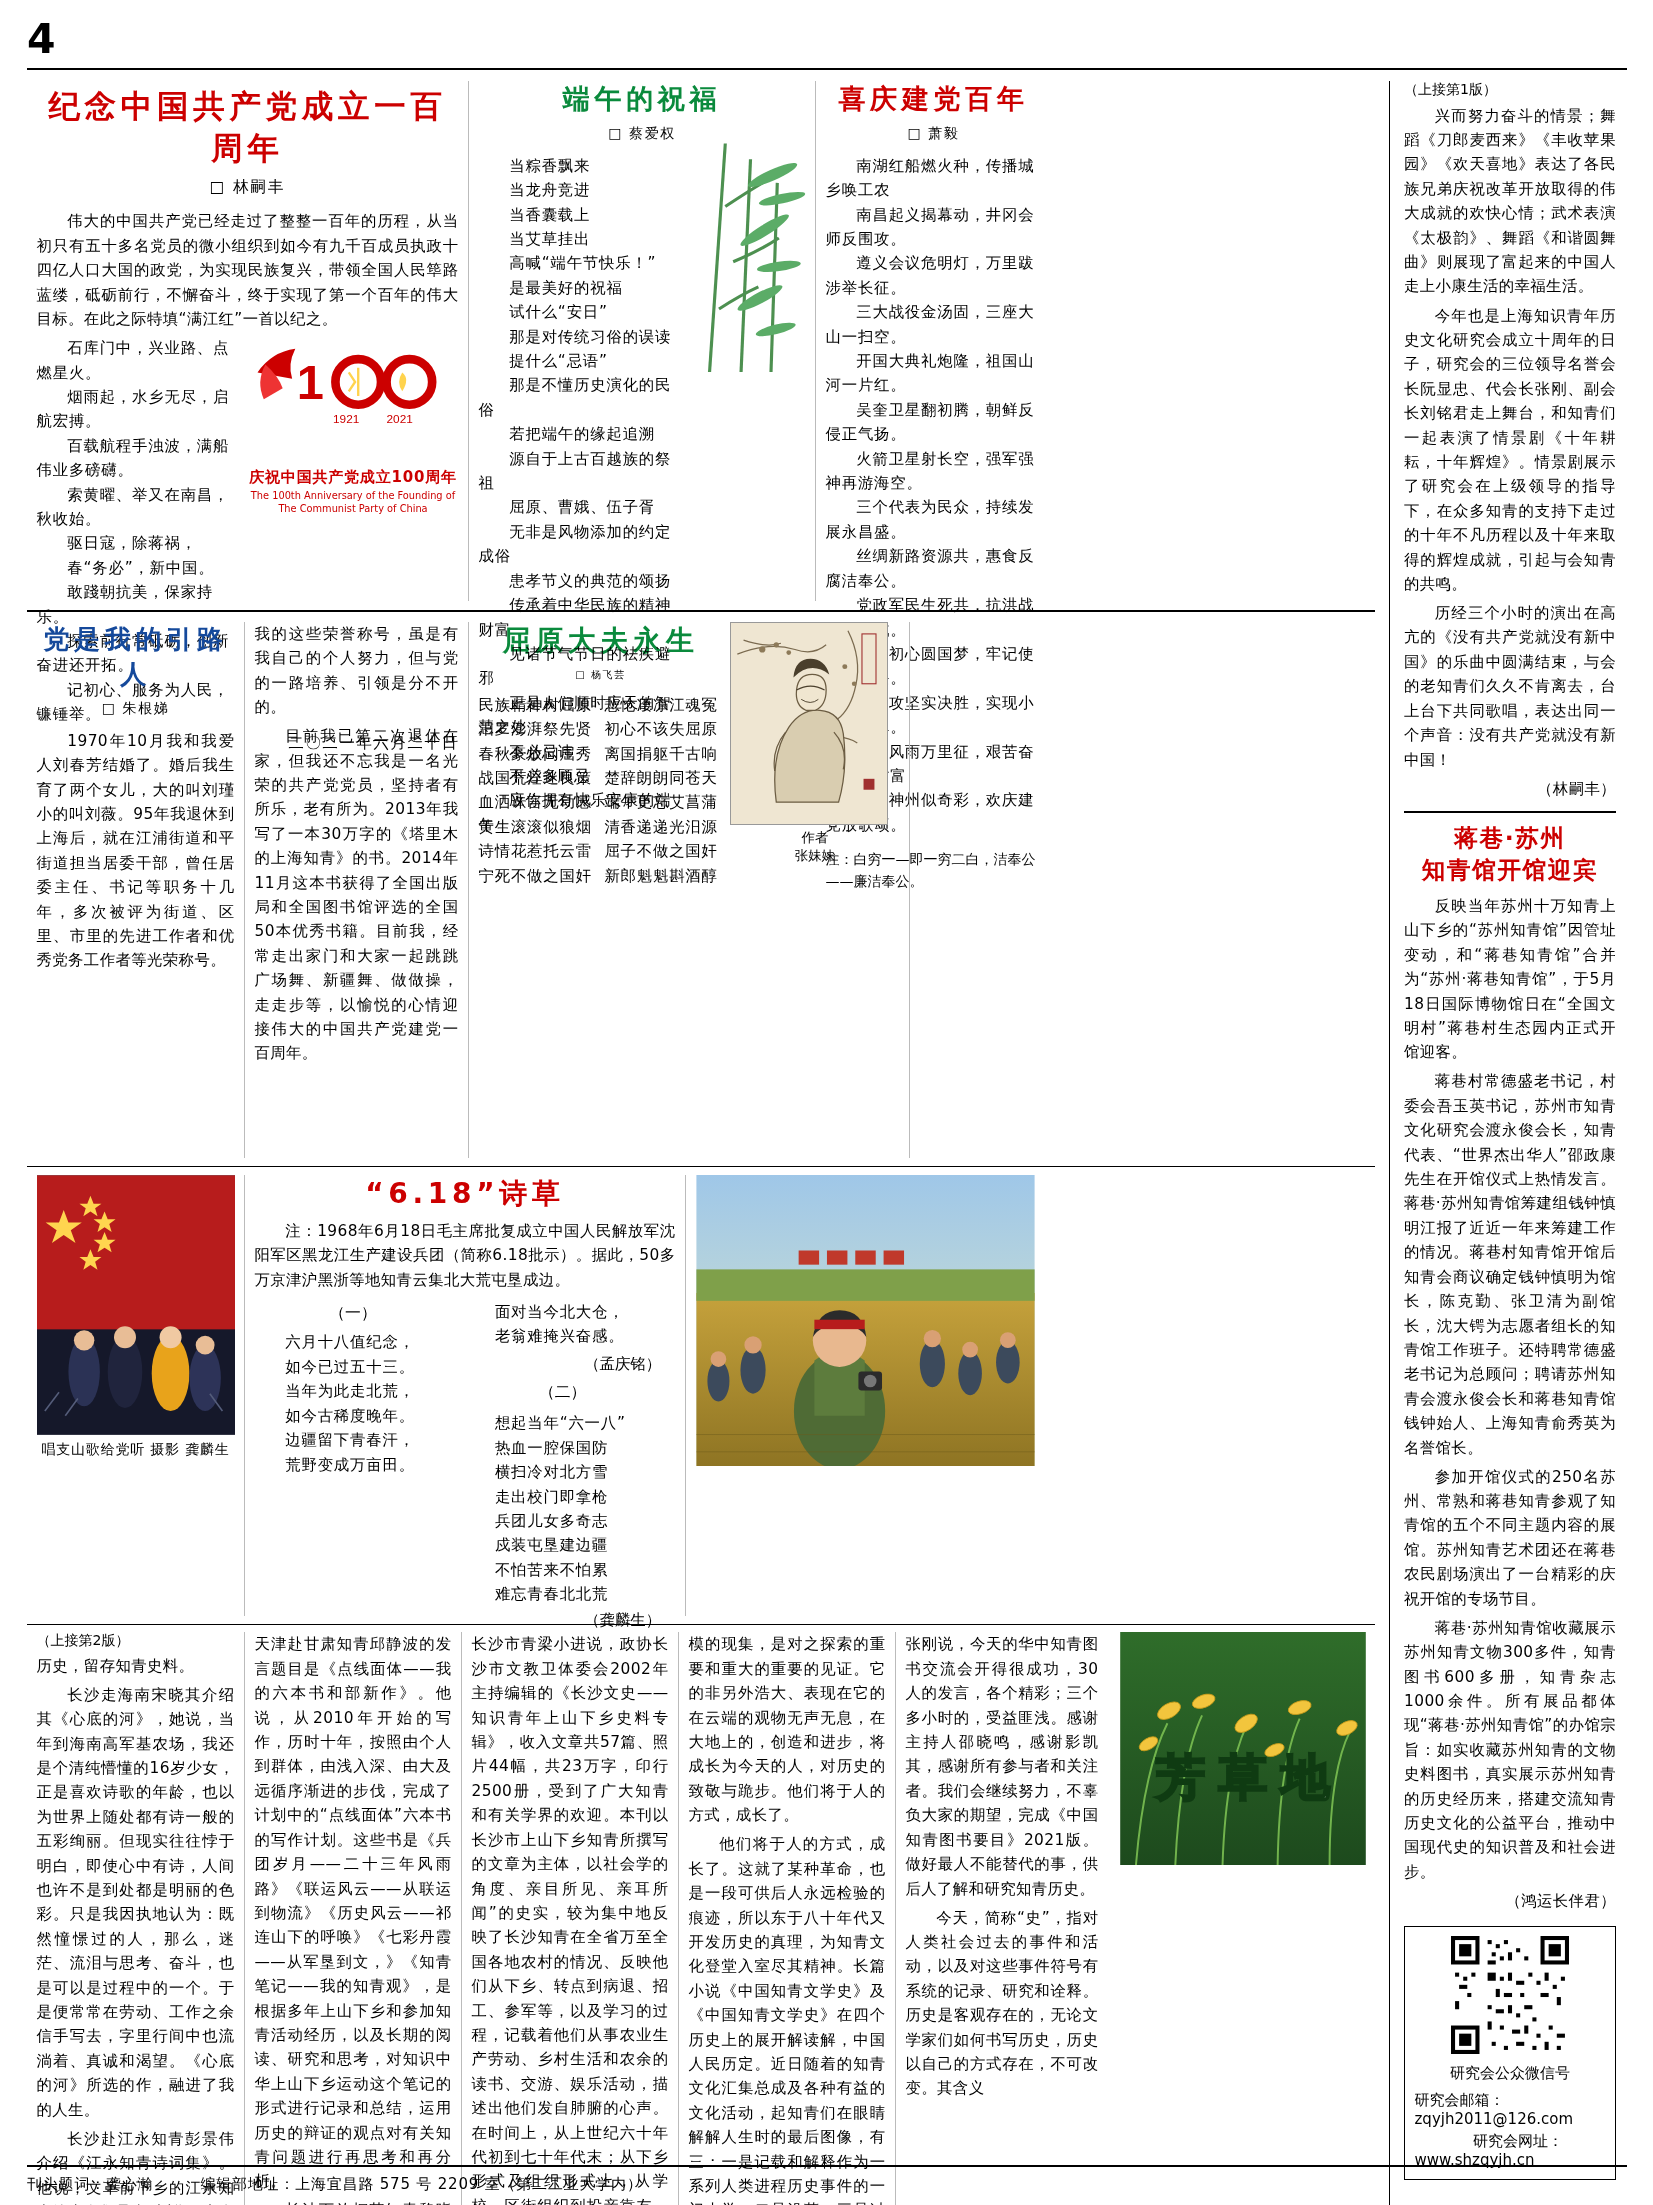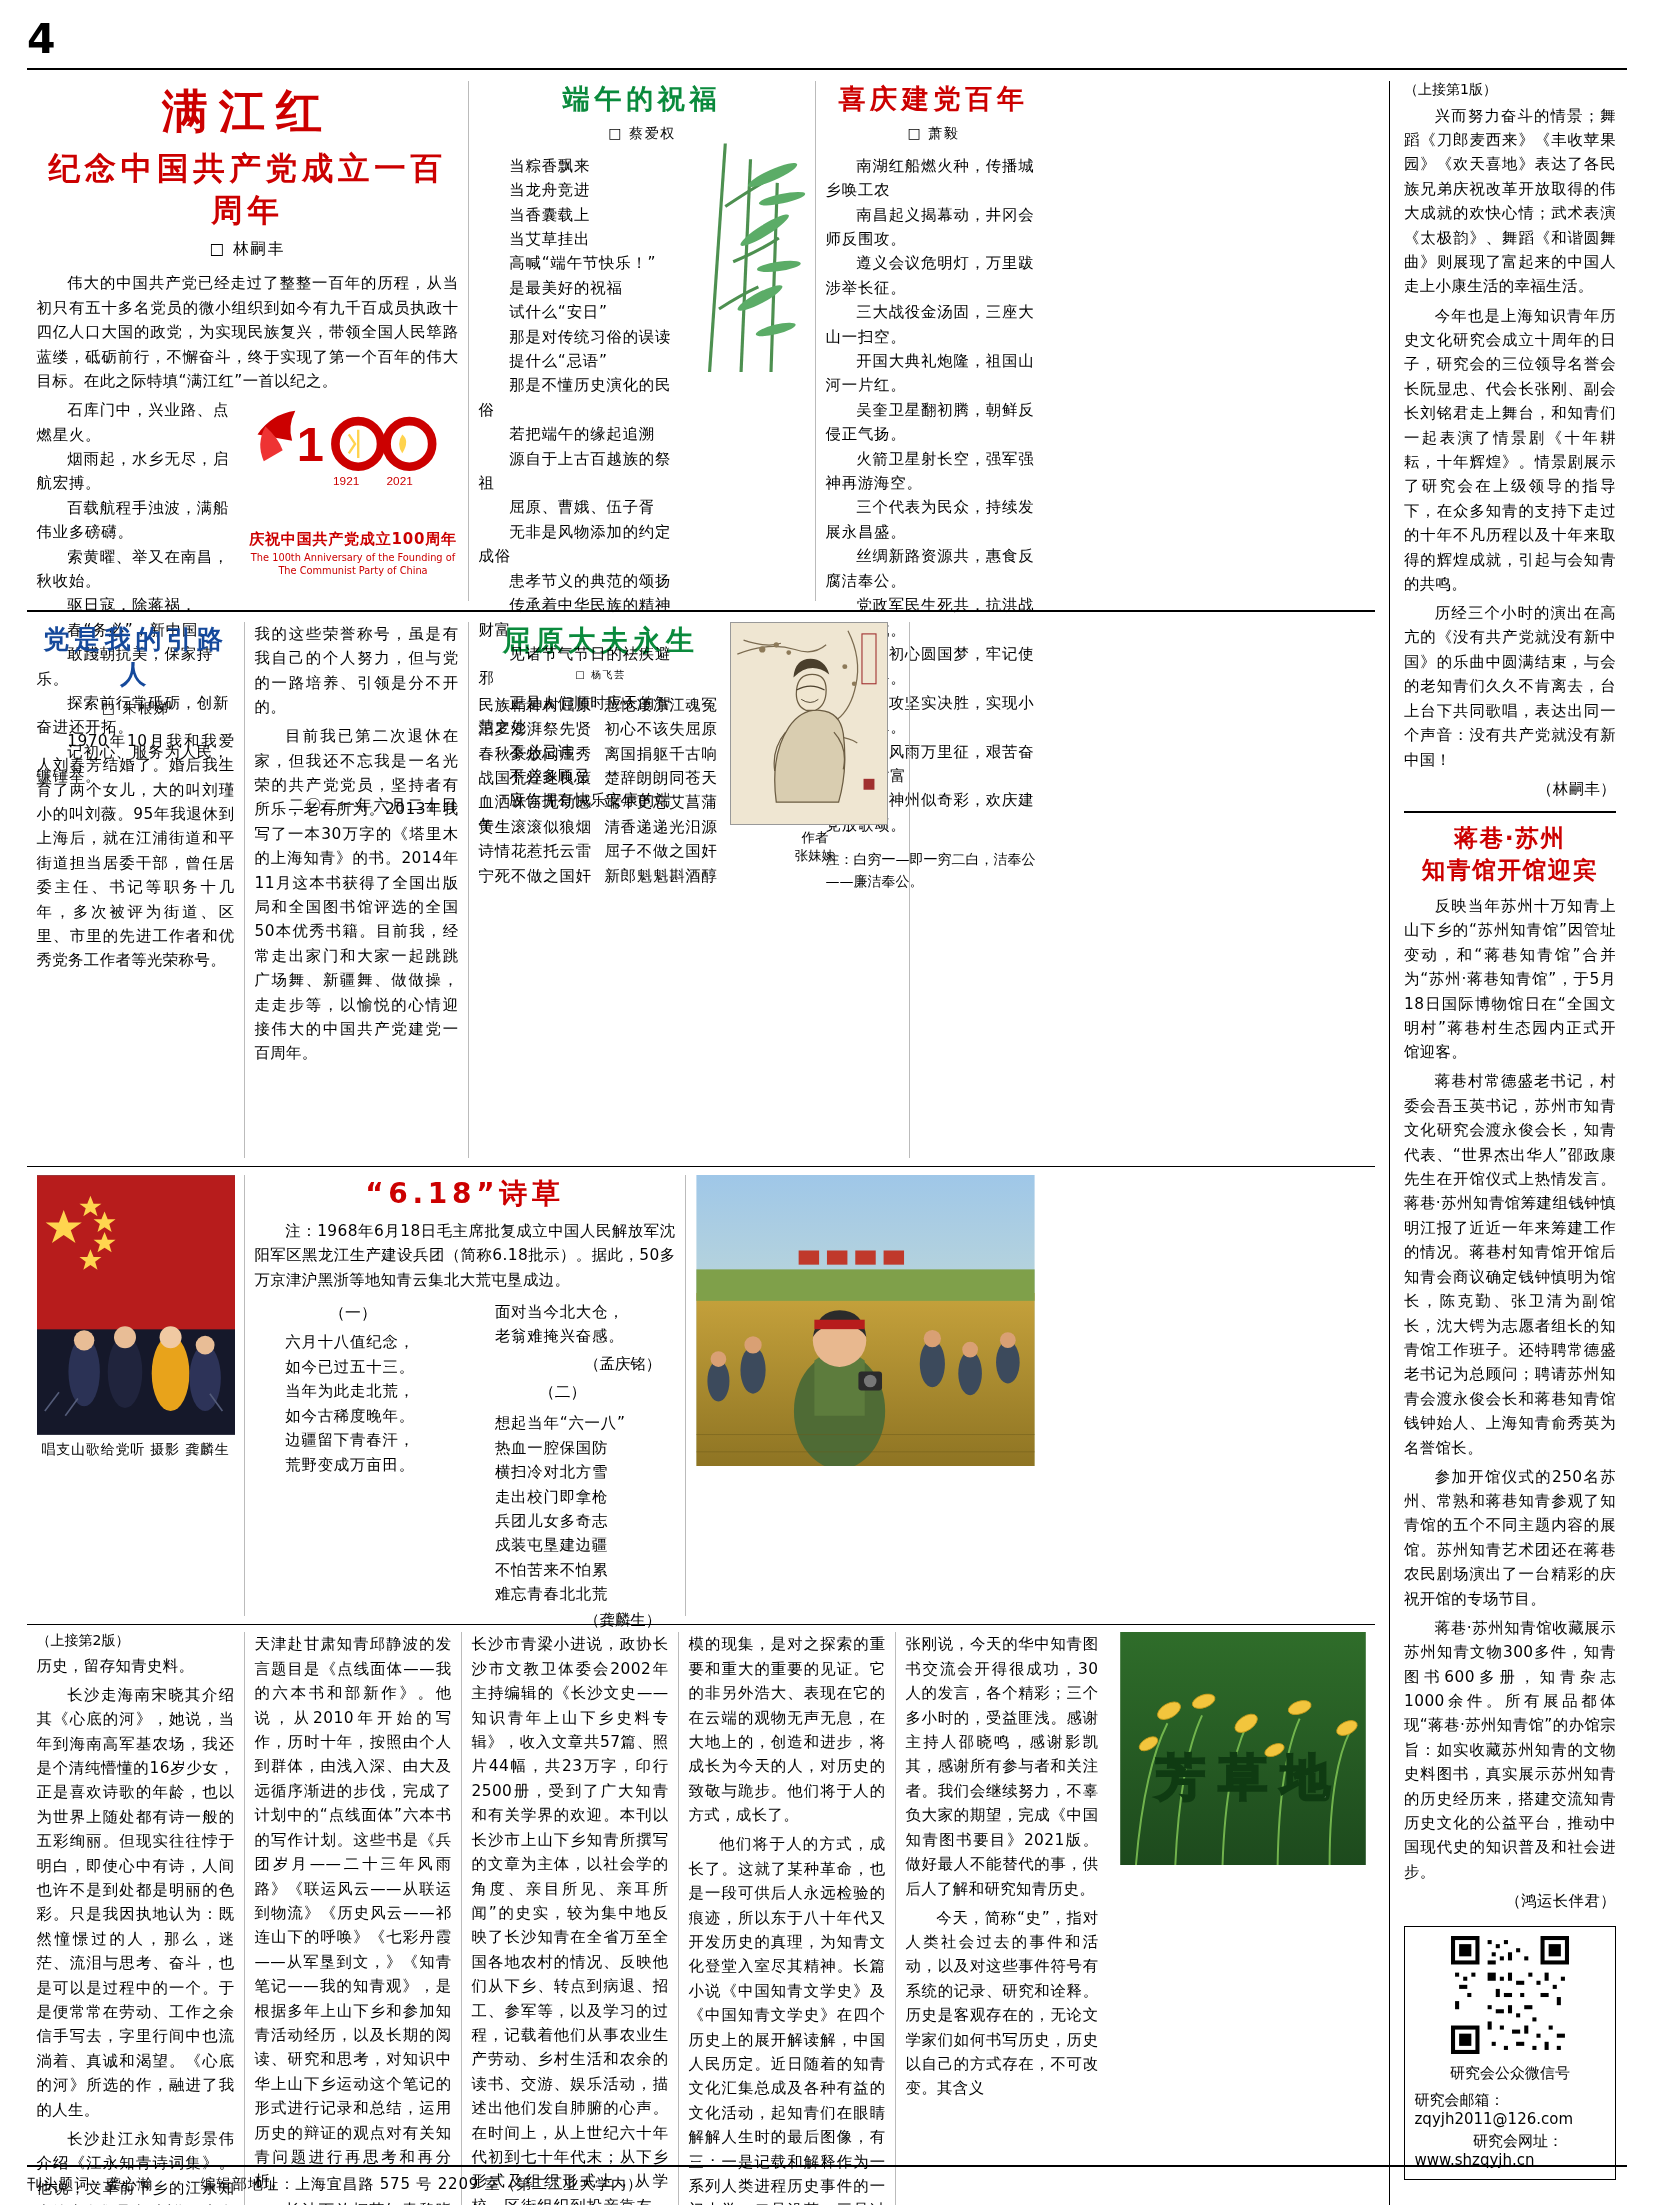--- a/index.html
+++ b/index.html
@@ -76,21 +76,20 @@
     <div class="page-num">4</div>
   </div>
 
   <div class="grid">
 
     <div class="leftzone">
 
       <div class="cols" style="height:520px;">
 
         <div class="col" style="width:441px;">
-          <div class="title-manjianghong">满江红</div>
           <div class="title-sub">纪念中国共产党成立一百周年</div>
           <div class="byline">□ 林嗣丰</div>
           <p class="body">伟大的中国共产党已经走过了整整一百年的历程，从当初只有五十多名党员的微小组织到如今有九千百成员执政十四亿人口大国的政党，为实现民族复兴，带领全国人民筚路蓝缕，砥砺前行，不懈奋斗，终于实现了第一个百年的伟大目标。在此之际特填“满江红”一首以纪之。</p>
           <div style="display:flex; gap:6.3px; margin-top:4.7px;">
             <div style="width:213px;">
               <p class="poem">石库门中，兴业路、点燃星火。</p>
               <p class="poem">烟雨起，水乡无尽，启航宏搏。</p>
               <p class="poem">百载航程手浊波，满船伟业多磅礴。</p>
               <p class="poem">索黄曜、举又在南昌，秋收始。</p>
               <p class="poem">驱日寇，除蒋祸，</p>

